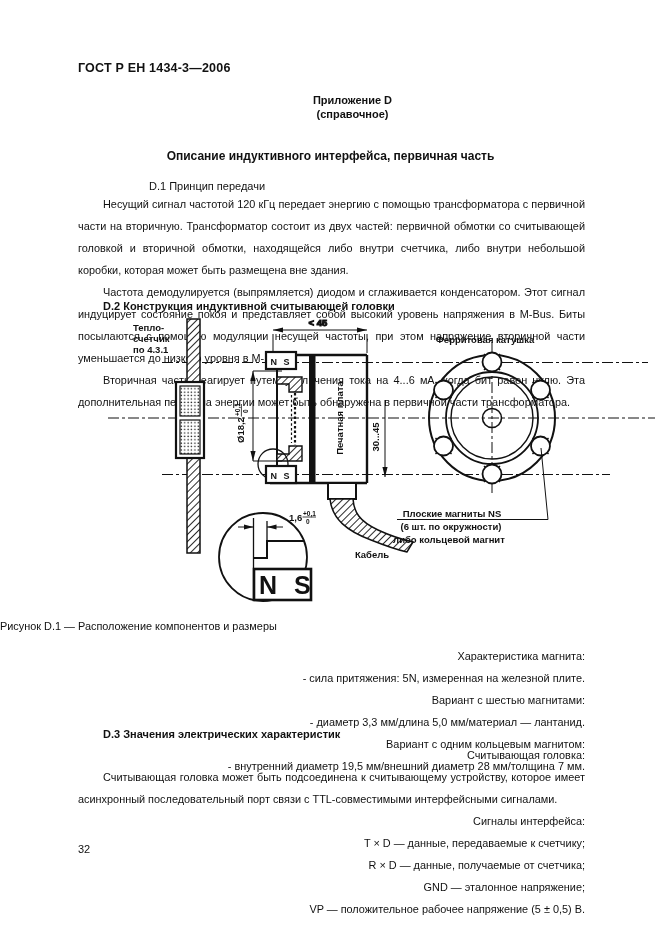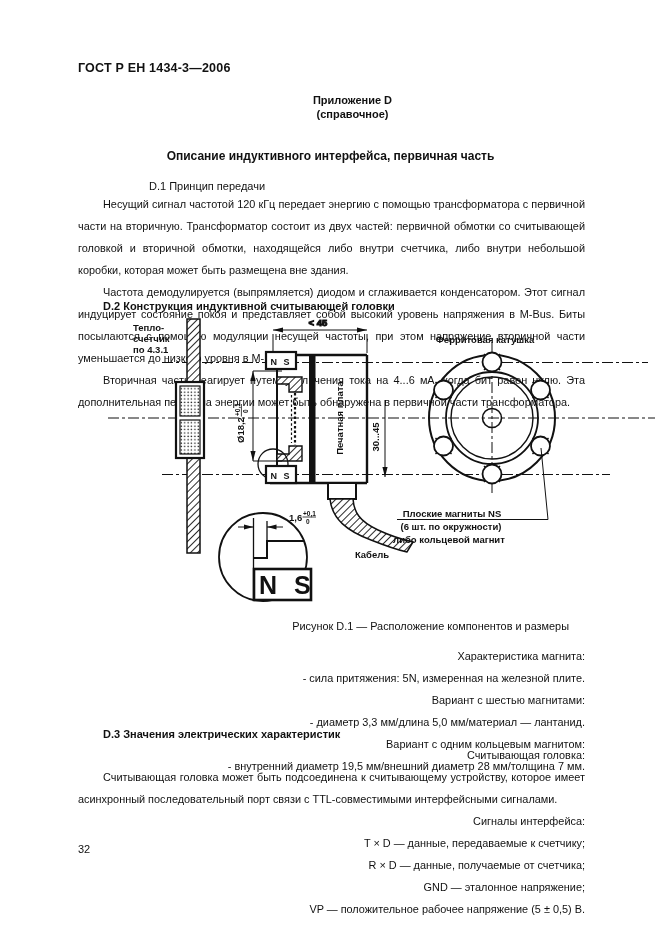--- a/index.html
+++ b/index.html
@@ -11,21 +11,21 @@
   .abs{position:absolute;}
   .hdr{left:78px;top:61px;font-size:12.5px;font-weight:bold;letter-spacing:.2px;}
   .annex{left:44px;top:94px;width:617px;text-align:center;font-size:11px;font-weight:bold;line-height:13.5px;}
   .doc-title{left:0;top:149px;width:661px;text-align:center;font-size:12px;font-weight:bold;}
   .h-d1{left:103px;top:180px;font-size:11px;font-weight:normal;margin-left:46px;}
   .body-col{left:78px;width:507px;font-size:10.9px;line-height:22px;text-align:justify;}
   .body-col p{margin:0;text-indent:25px;}
   .d1-col{top:193px;}
   .h-d2{left:103px;top:300px;font-size:11px;font-weight:bold;}
   .fig-wrap{left:0;top:315px;width:661px;height:302px;}
-  .fig-caption{left:0;top:620px;width:569px;text-align:right;font-size:10.9px;}
+  .fig-caption{left:0;top:620px;width:653px;text-align:left;font-size:10.9px;}
   .mag-col{top:645px;}
   .mag-col p{text-align:right;}
   .h-d3{left:103px;top:728px;font-size:11px;font-weight:bold;}
   .d3-col{top:744px;}
   .d3-col p.plain{text-align:right;}
   .pageno{left:78px;top:843px;font-size:11px;}
   svg text{font-family:"Liberation Sans",sans-serif;fill:#111;}
   .lbl{font-size:9.5px;font-weight:bold;}
   .dim{font-size:9.5px;font-weight:bold;}
   .tol{font-size:6.5px;font-weight:bold;}

